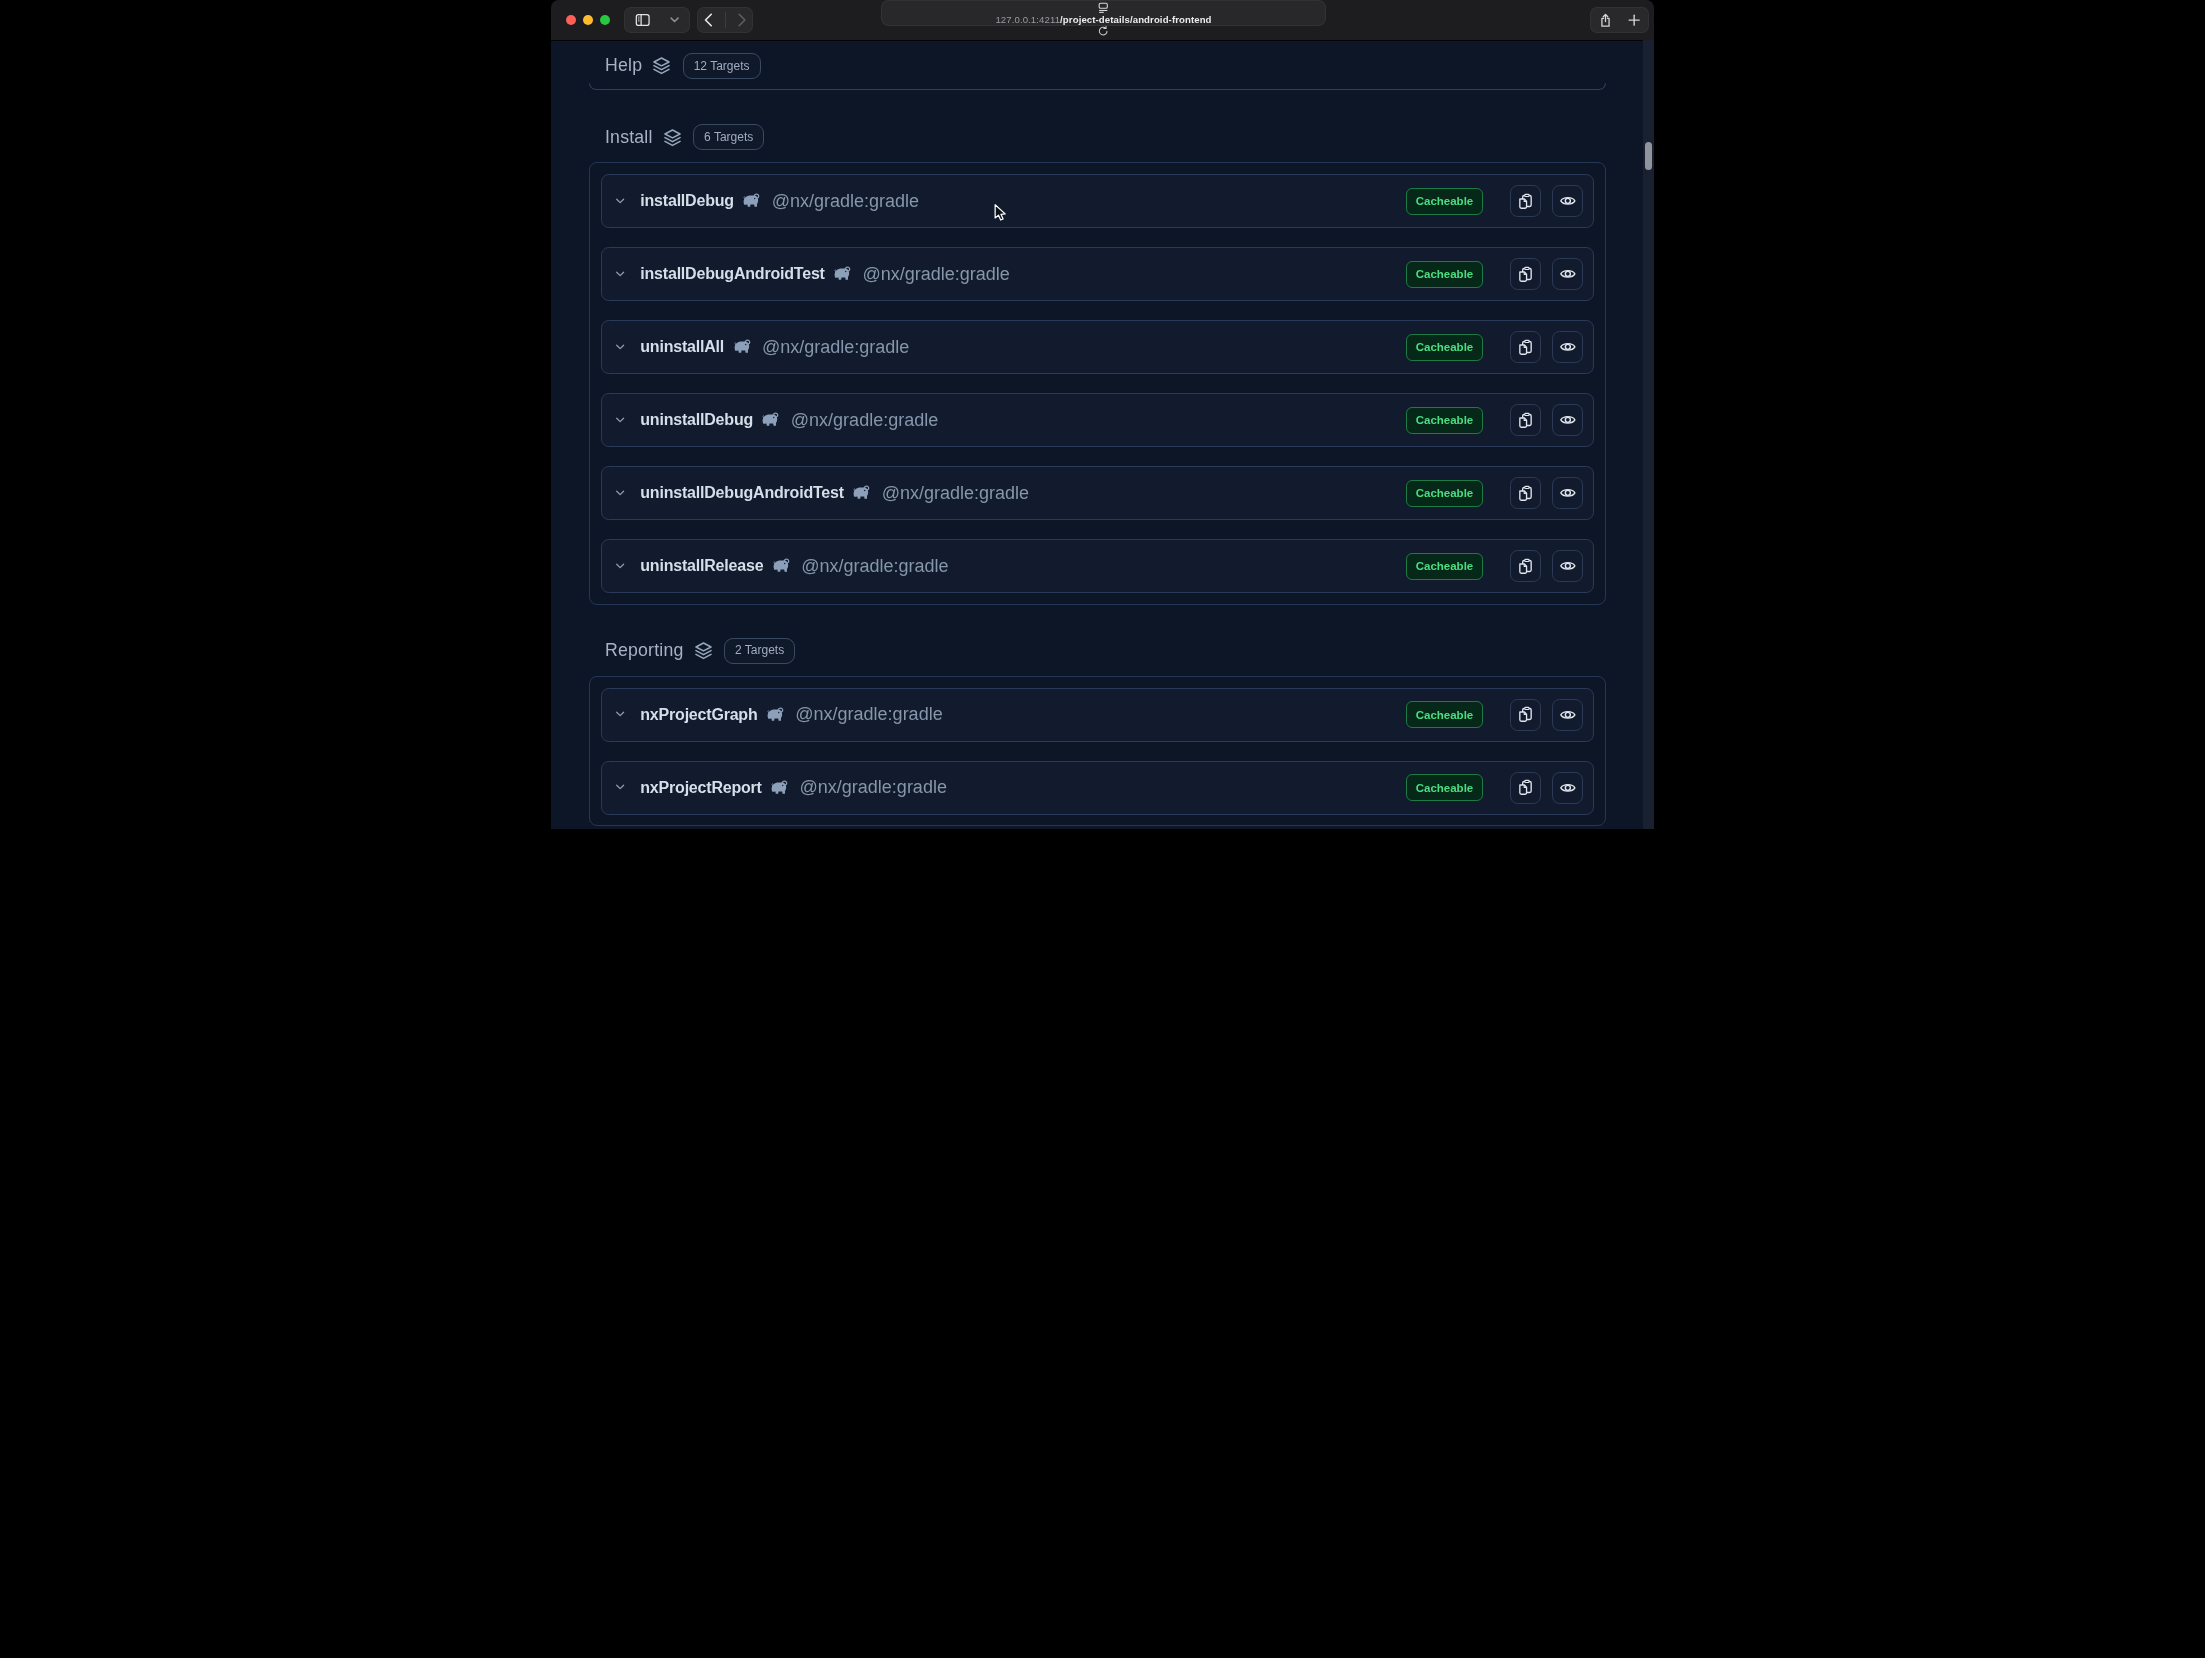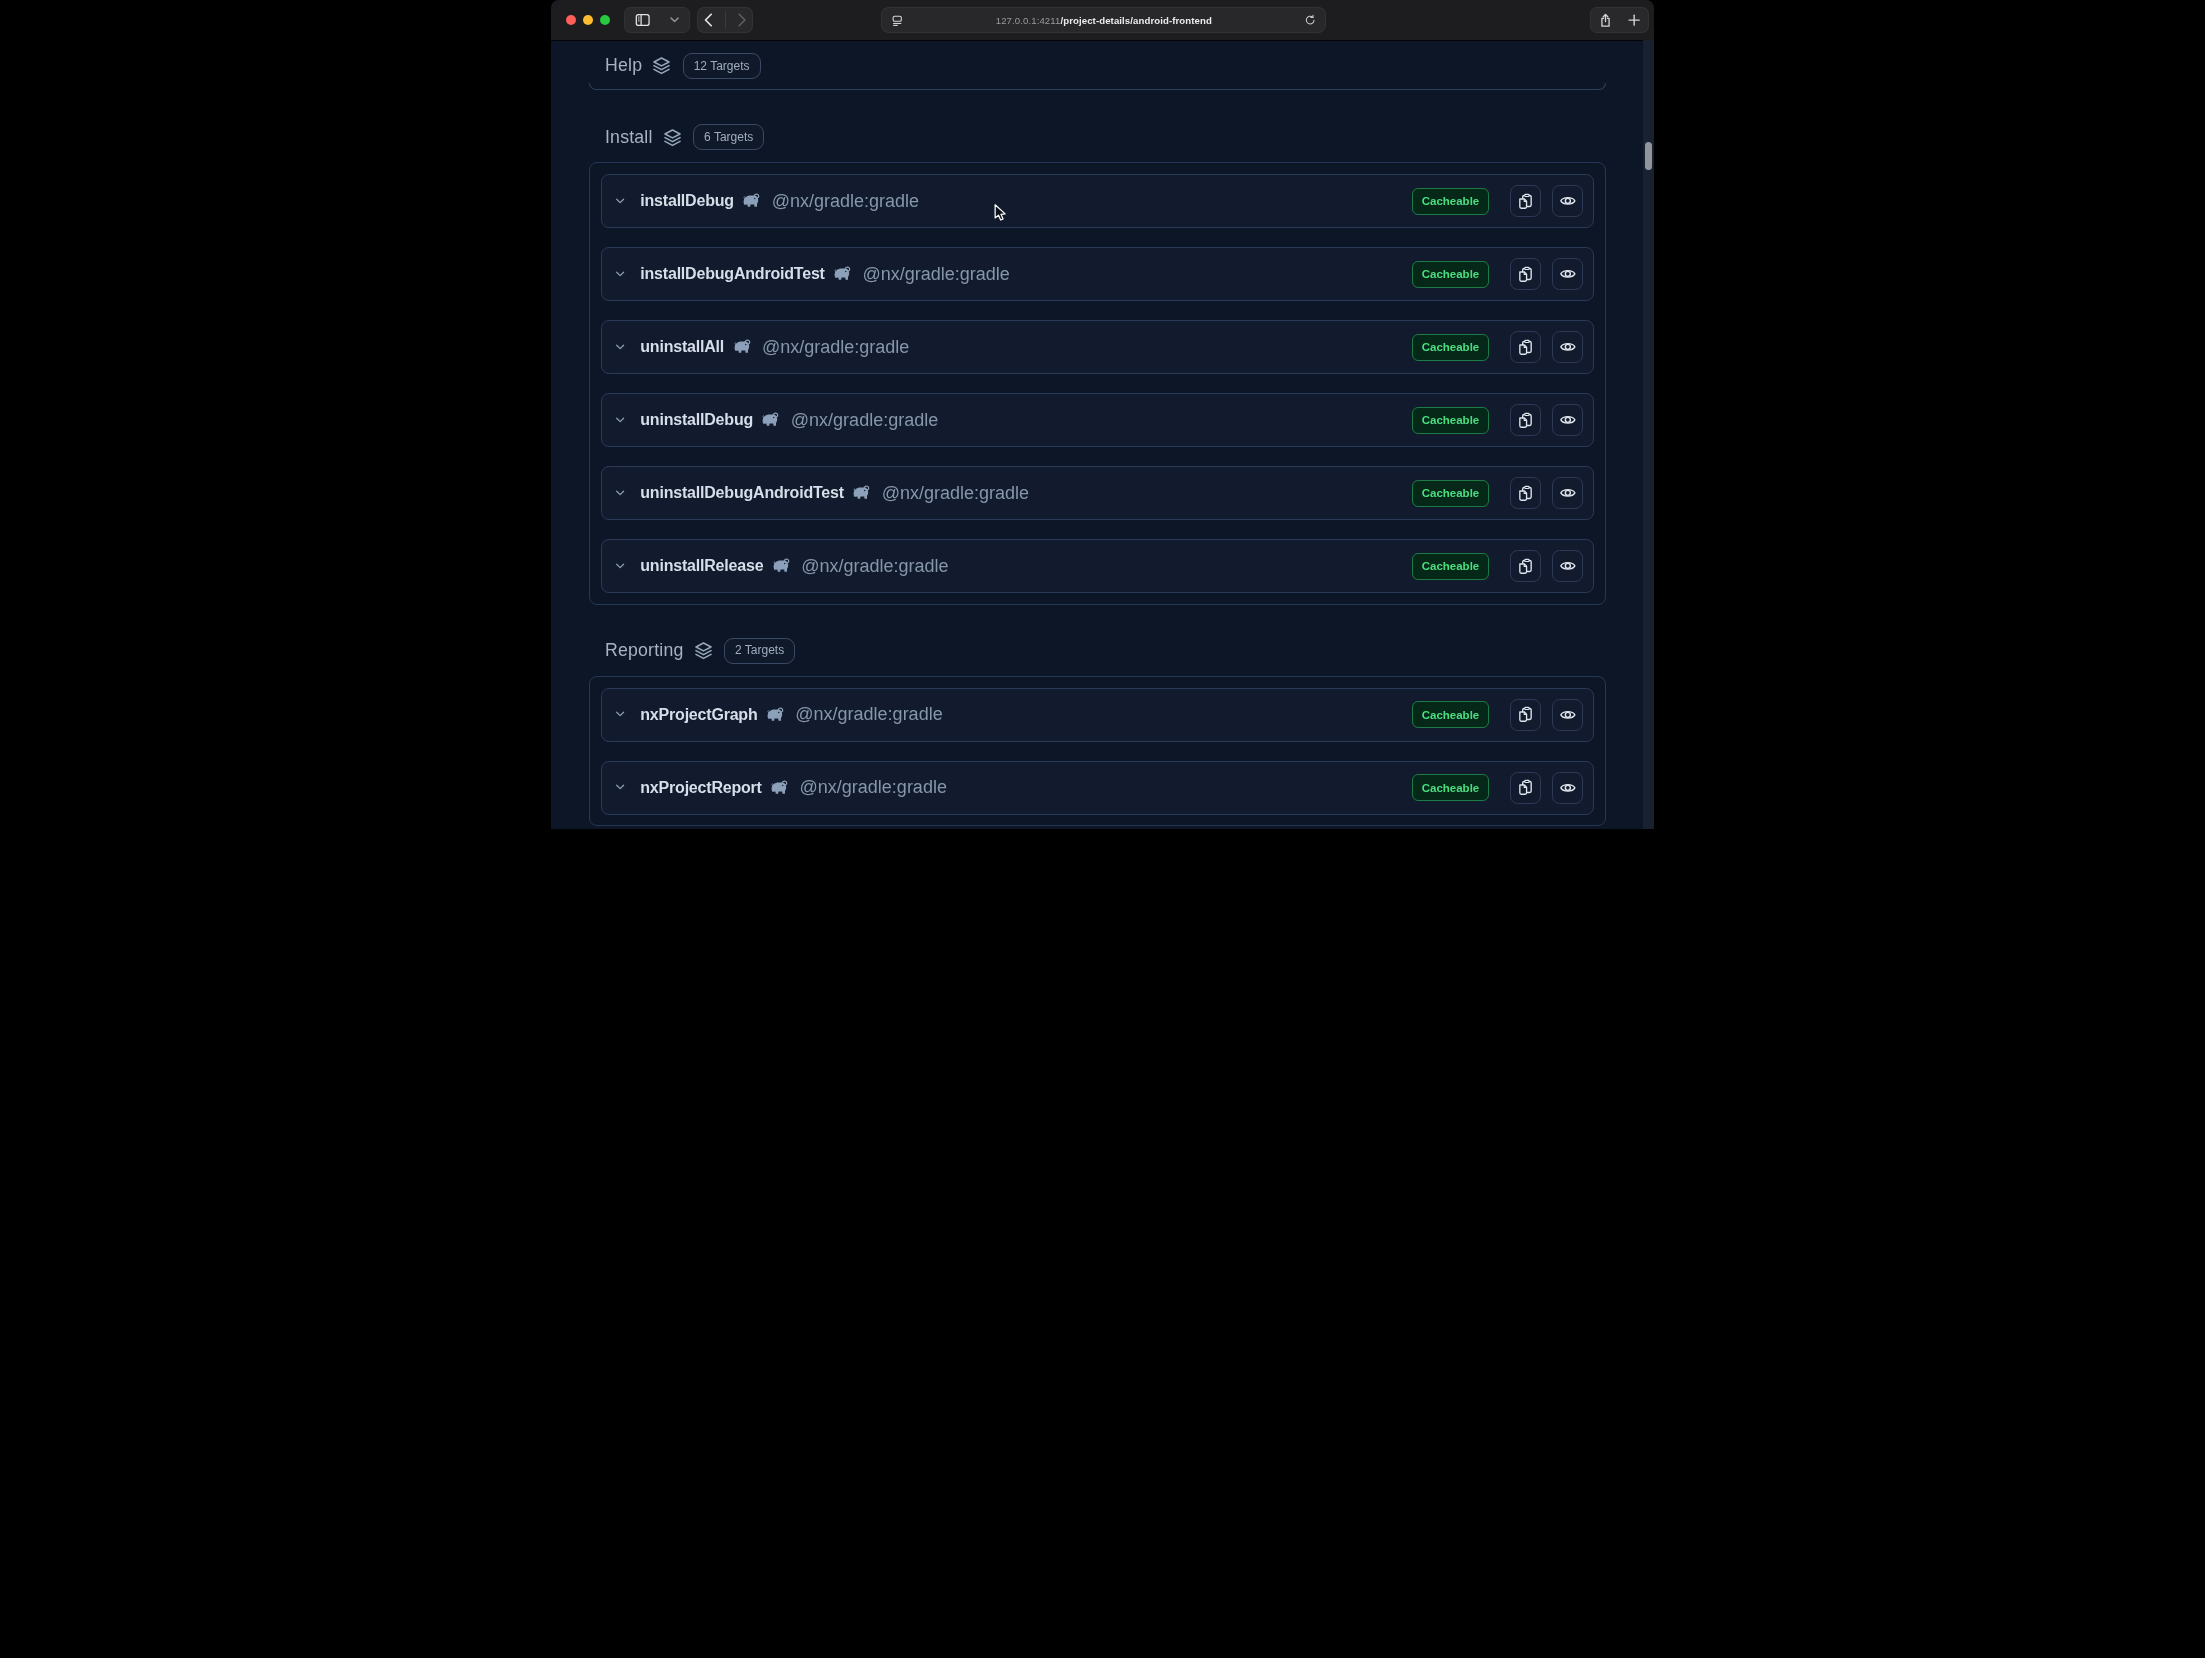--- a/index.html
+++ b/index.html
@@ -18,23 +18,23 @@
   .light.red{ background:#ff5f57; } .light.yellow{ background:#febc2e; } .light.green{ background:#28c840; }
   .pill {
     position:absolute; top:7px; height:26px; background:#29292b;
     border:0.8px solid rgba(255,255,255,0.045); border-radius:7px;
     display:flex; align-items:center;
   }
   .pill-sidebar { left:73px; width:66px; justify-content:space-between; padding:0 10px 0 10px; }
   .pill-nav { left:146px; width:56px; justify-content:space-around; }
   .nav-divider { width:0.8px; height:15.4px; background:#3c3c3e; }
   .url-field {
-    position:absolute; top:7px; left:330px; width:445px; height:26px;
+    position:absolute; top:0; left:330px; width:445px; height:26px;
     background:#28282a; border:0.8px solid rgba(255,255,255,0.05); border-radius:7.7px;
-    display:flex; align-items:center; padding:0 9.2px;
+    display:flex; align-items:center; padding:0 9.2px;flex-direction:column;
   }
   .url-text { flex:1; text-align:center; font-size:9.6px; letter-spacing:0.1px; white-space:nowrap; }
   .url-host { color:#9a9aa0; }
   .url-path { color:#ececee; font-weight:600; }
   .pill-right { left:1039px; width:59px; justify-content:space-around; }
   .chrome-icon { display:flex; align-items:center; justify-content:center; }
   
   .page { position:relative; height:789px; overflow:hidden; }
   .content { padding:13px 48px 12px 38px; }
   .section-header { display:flex; align-items:center; margin-left:16px; }
@@ -60,21 +60,21 @@
     display:flex; align-items:center; padding:0 10px 0 12.3px;
   }
   .chev { display:flex; margin-right:14px; }
   .row-title { font-size:16px; font-weight:700; color:#d6dee9; letter-spacing:-0.2px; margin-right:8.4px; white-space:nowrap; }
   .gradle { display:flex; margin-right:8.4px; }
   .row-tech { font-size:18px; color:#8696ab; white-space:nowrap; }
   .spacer { flex:1; }
   .badge-cache {
     font-size:11.5px; font-weight:600; color:#4ade80; background:#062818;
     border:0.8px solid #1d7c45; border-radius:6.1px; padding:5.4px 8.4px; line-height:14px;
-    margin-right:21px;
+    margin-right:27px;
   }
   .icon-btn {
     width:31.5px; height:32px; background:transparent; border:1.2px solid #2c3a55;
     border-radius:7.7px; display:flex; align-items:center; justify-content:center; cursor:pointer;
   }
   .icon-btn + .icon-btn { margin-left:10.7px; }
   
   .scroll-track { position:absolute; top:0; right:0; width:10.7px; height:789px; background:#19202f; }
   .scroll-thumb { position:absolute; top:102px; left:1.9px; width:7px; height:28px; background:#90959d; border-radius:3.8px; }
   

